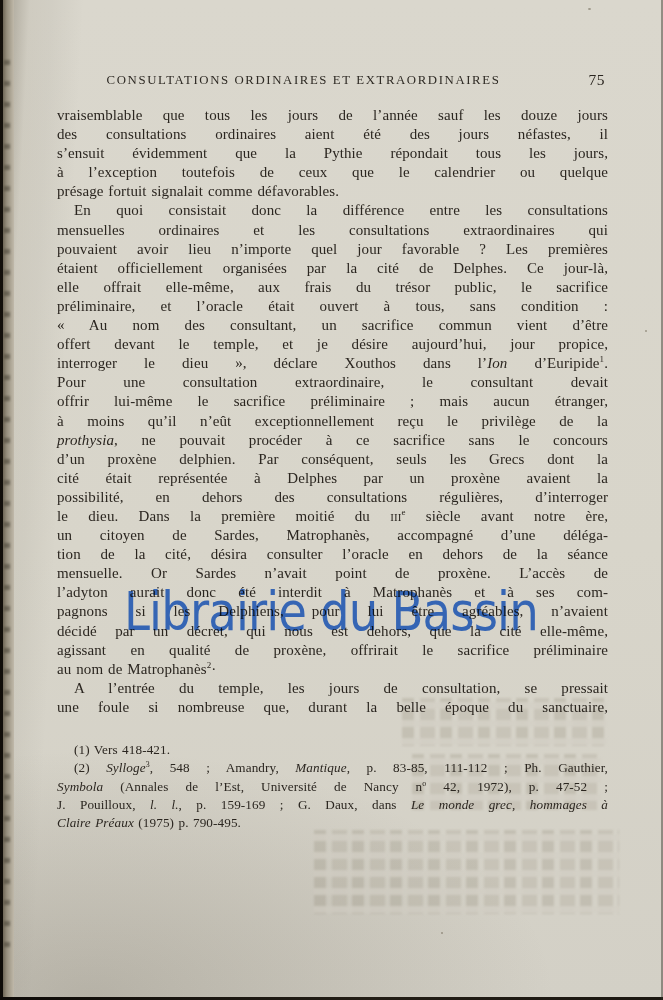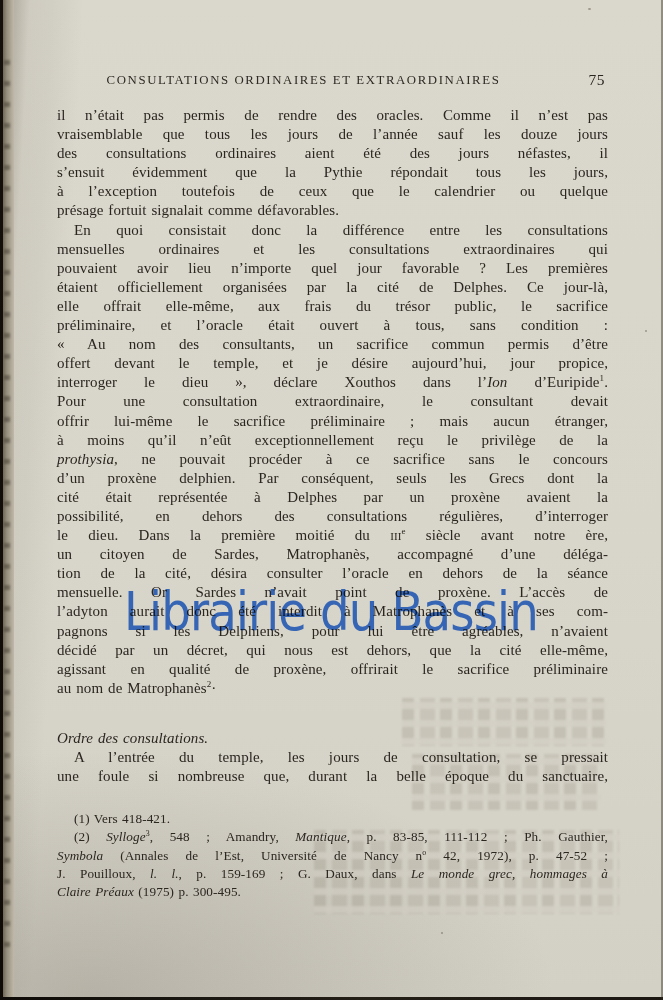--- a/index.html
+++ b/index.html
@@ -101,67 +101,63 @@
     <div class="bleed bleed-b"></div>
     <div class="bleed bleed-c"></div>
 
     <div class="content">
       <div class="header">
         <span class="running-head">CONSULTATIONS ORDINAIRES ET EXTRAORDINAIRES</span>
         <span class="page-number">75</span>
       </div>
       <div>
           <div class="block para">
-            <div class="line"><span>il n’était pas permis de rendre des oracles. Comme il n’est pas</span></div>
             <div class="line"><span>vraisemblable que tous les jours de l’année sauf les douze jours</span></div>
             <div class="line"><span>des consultations ordinaires aient été des jours néfastes, il</span></div>
             <div class="line"><span>s’ensuit évidemment que la Pythie répondait tous les jours,</span></div>
             <div class="line"><span>à l’exception toutefois de ceux que le calendrier ou quelque</span></div>
             <div class="line last"><span>présage fortuit signalait comme défavorables.</span></div>
           </div>
           <div class="block para">
             <div class="line indent"><span>En quoi consistait donc la différence entre les consultations</span></div>
             <div class="line"><span>mensuelles ordinaires et les consultations extraordinaires qui</span></div>
             <div class="line"><span>pouvaient avoir lieu n’importe quel jour favorable ? Les premières</span></div>
             <div class="line"><span>étaient officiellement organisées par la cité de Delphes. Ce jour-là,</span></div>
             <div class="line"><span>elle offrait elle-même, aux frais du trésor public, le sacrifice</span></div>
             <div class="line"><span>préliminaire, et l’oracle était ouvert à tous, sans condition :</span></div>
-            <div class="line"><span>« Au nom des consultants, un sacrifice commun permis d’être</span></div>
+            <div class="line"><span>« Au nom des consultant, un sacrifice commun vient d’être</span></div>
             <div class="line"><span>offert devant le temple, et je désire aujourd’hui, jour propice,</span></div>
             <div class="line"><span>interroger le dieu », déclare Xouthos dans l’</span><span class="it">Ion</span><span> d’Euripide</span><span class="sup">1</span><span>.</span></div>
             <div class="line"><span>Pour une consultation extraordinaire, le consultant devait</span></div>
             <div class="line"><span>offrir lui-même le sacrifice préliminaire ; mais aucun étranger,</span></div>
             <div class="line"><span>à moins qu’il n’eût exceptionnellement reçu le privilège de la</span></div>
             <div class="line"><span class="it">prothysia</span><span>, ne pouvait procéder à ce sacrifice sans le concours</span></div>
             <div class="line"><span>d’un proxène delphien. Par conséquent, seuls les Grecs dont la</span></div>
             <div class="line"><span>cité était représentée à Delphes par un proxène avaient la</span></div>
             <div class="line"><span>possibilité, en dehors des consultations régulières, d’interroger</span></div>
             <div class="line"><span>le dieu. Dans la première moitié du </span><span class="sc">iii</span><span class="sup">e</span><span> siècle avant notre ère,</span></div>
             <div class="line"><span>un citoyen de Sardes, Matrophanès, accompagné d’une déléga-</span></div>
             <div class="line"><span>tion de la cité, désira consulter l’oracle en dehors de la séance</span></div>
             <div class="line"><span>mensuelle. Or Sardes n’avait point de proxène. L’accès de</span></div>
             <div class="line"><span>l’adyton aurait donc été interdit à Matrophanès et à ses com-</span></div>
             <div class="line"><span>pagnons si les Delphiens, pour lui être agréables, n’avaient</span></div>
             <div class="line"><span>décidé par un décret, qui nous est dehors, que la cité elle-même,</span></div>
             <div class="line"><span>agissant en qualité de proxène, offrirait le sacrifice préliminaire</span></div>
             <div class="line last"><span>au nom de Matrophanès</span><span class="sup">2</span><span>·</span></div>
           </div>
-          <div class="block heading">
-            <div class="line last"><span class="it">Ordre des consultations.</span></div>
-          </div>
           <div class="block para">
             <div class="line indent"><span>A l’entrée du temple, les jours de consultation, se pressait</span></div>
             <div class="line"><span>une foule si nombreuse que, durant la belle époque du sanctuaire,</span></div>
           </div>
           <div class="block footnotes">
             <div class="line indent last"><span>(1) Vers 418-421.</span></div>
             <div class="line indent"><span>(2) </span><span class="it">Sylloge</span><span class="sup">3</span><span>, 548 ; Amandry, </span><span class="it">Mantique</span><span>, p. 83-85, 111-112 ; Ph. Gauthier,</span></div>
             <div class="line"><span class="it">Symbola</span><span> (Annales de l’Est, Université de Nancy n</span><span class="sup">o</span><span> 42, 1972), p. 47-52 ;</span></div>
             <div class="line"><span>J. Pouilloux, </span><span class="it">l. l.</span><span>, p. 159-169 ; G. Daux, dans </span><span class="it">Le monde grec, hommages à</span></div>
-            <div class="line last"><span class="it">Claire Préaux</span><span> (1975) p. 300-495.</span></div>
+            <div class="line last"><span class="it">Claire Préaux</span><span> (1975) p. 790-495.</span></div>
           </div>
         </div>
     </div>
 
     <div class="watermark" style="color: rgb(46, 110, 226);">Librairie du Bassin</div>
 
     <div class="speck s1"></div>
     <div class="speck s2"></div>
     <div class="speck s3"></div>
   </div>

